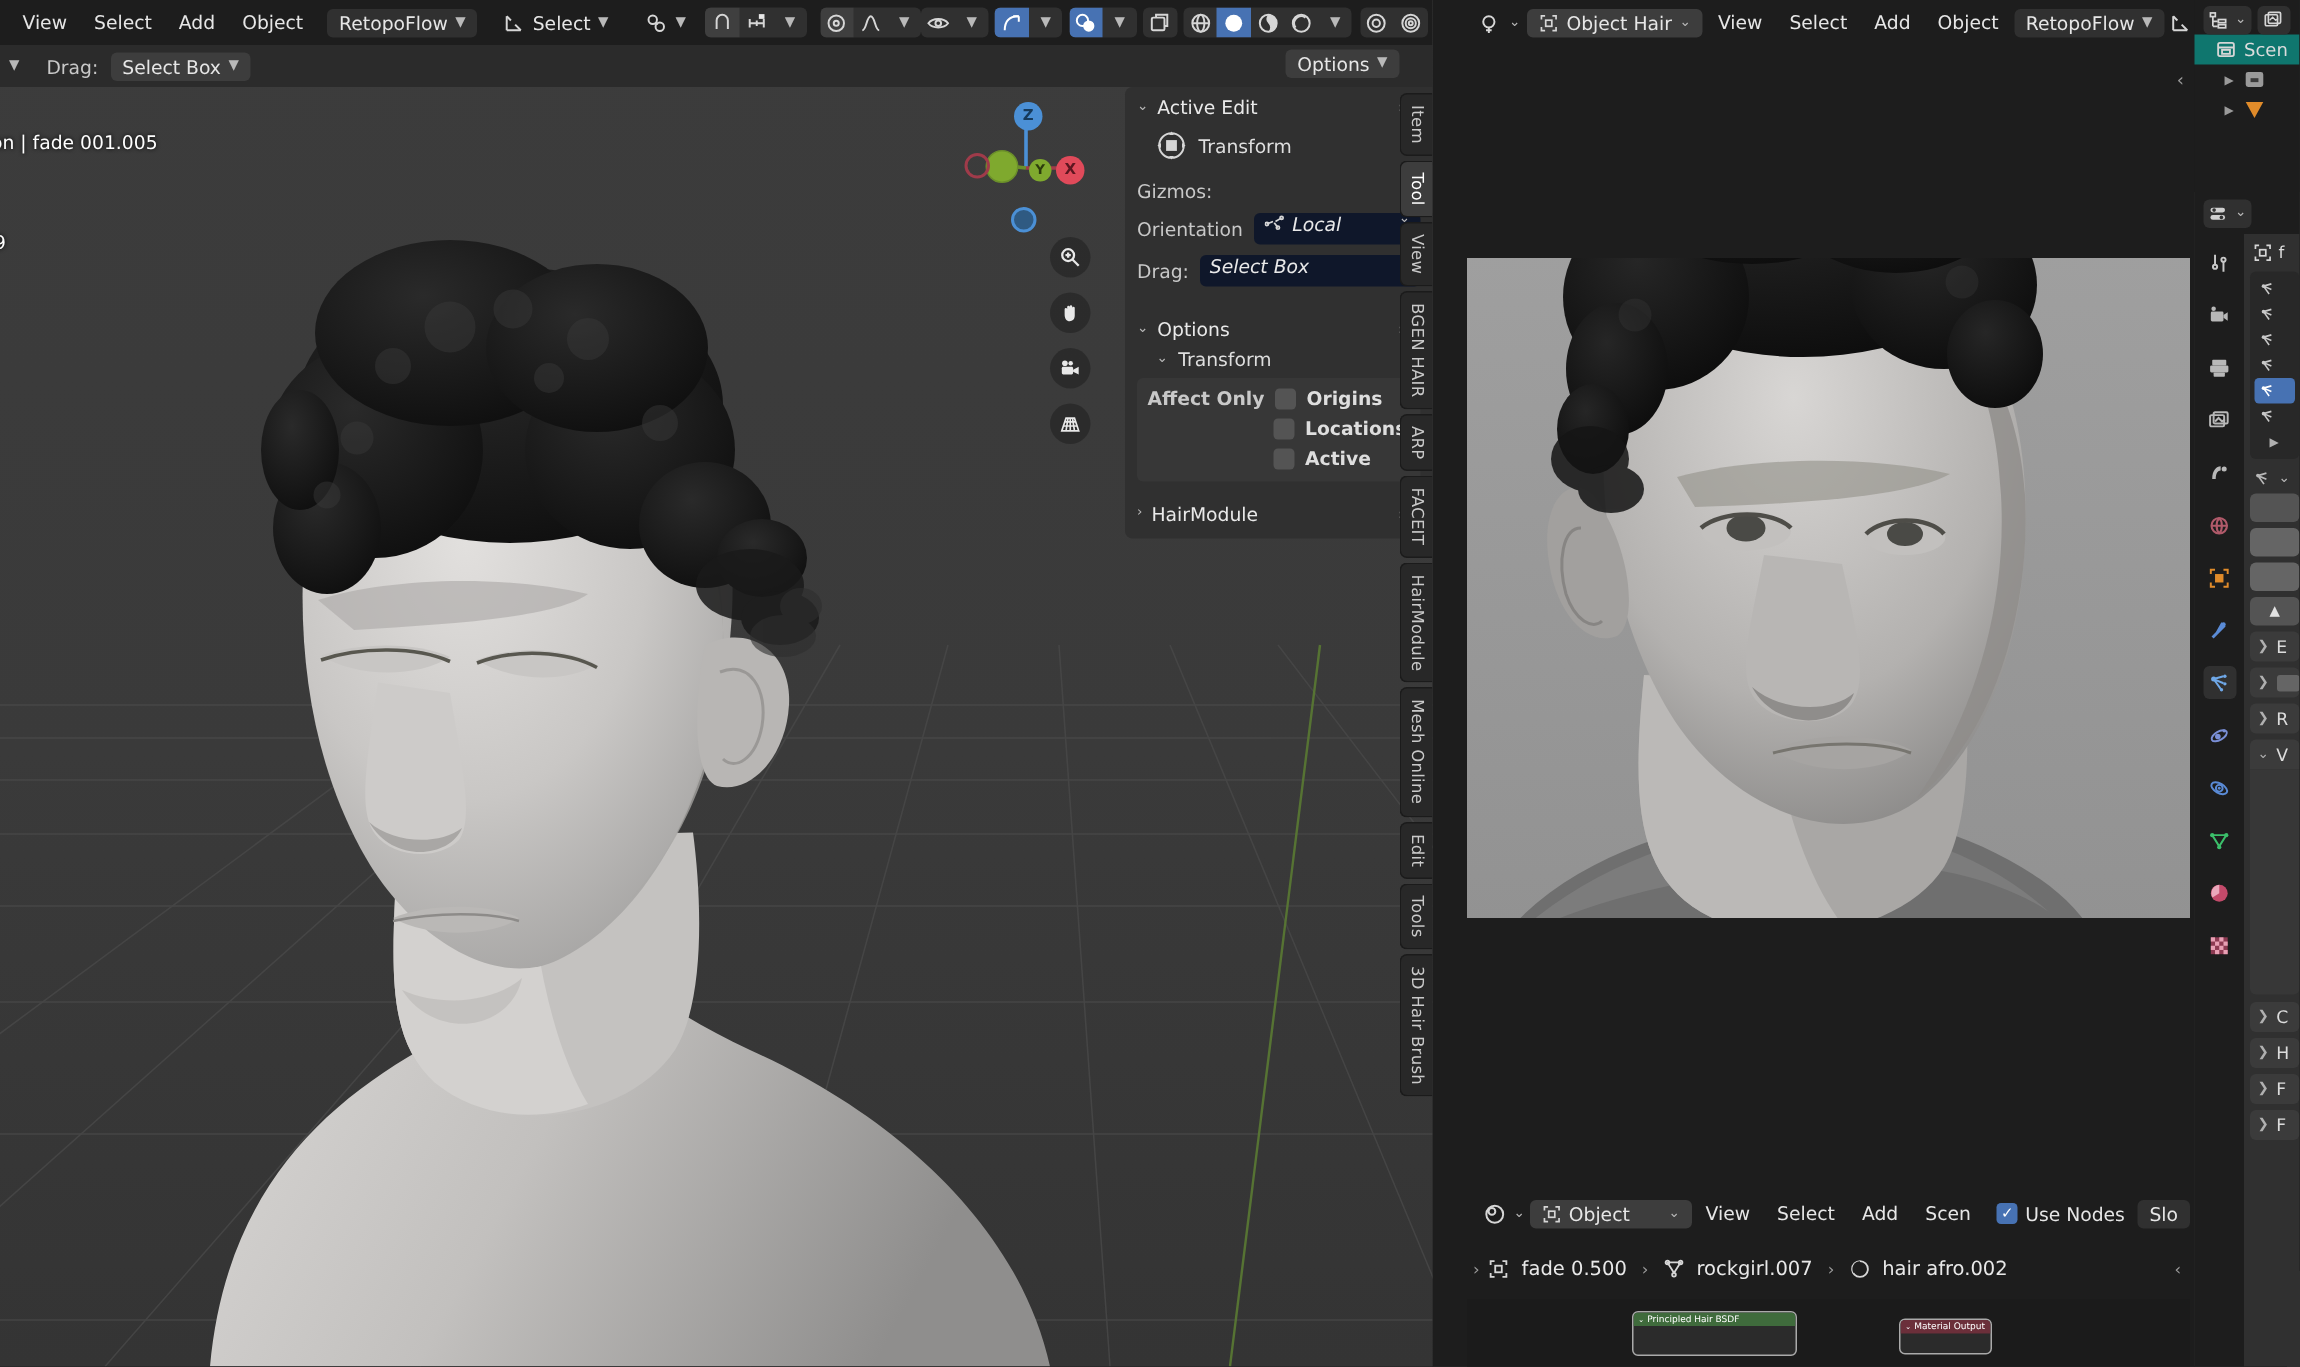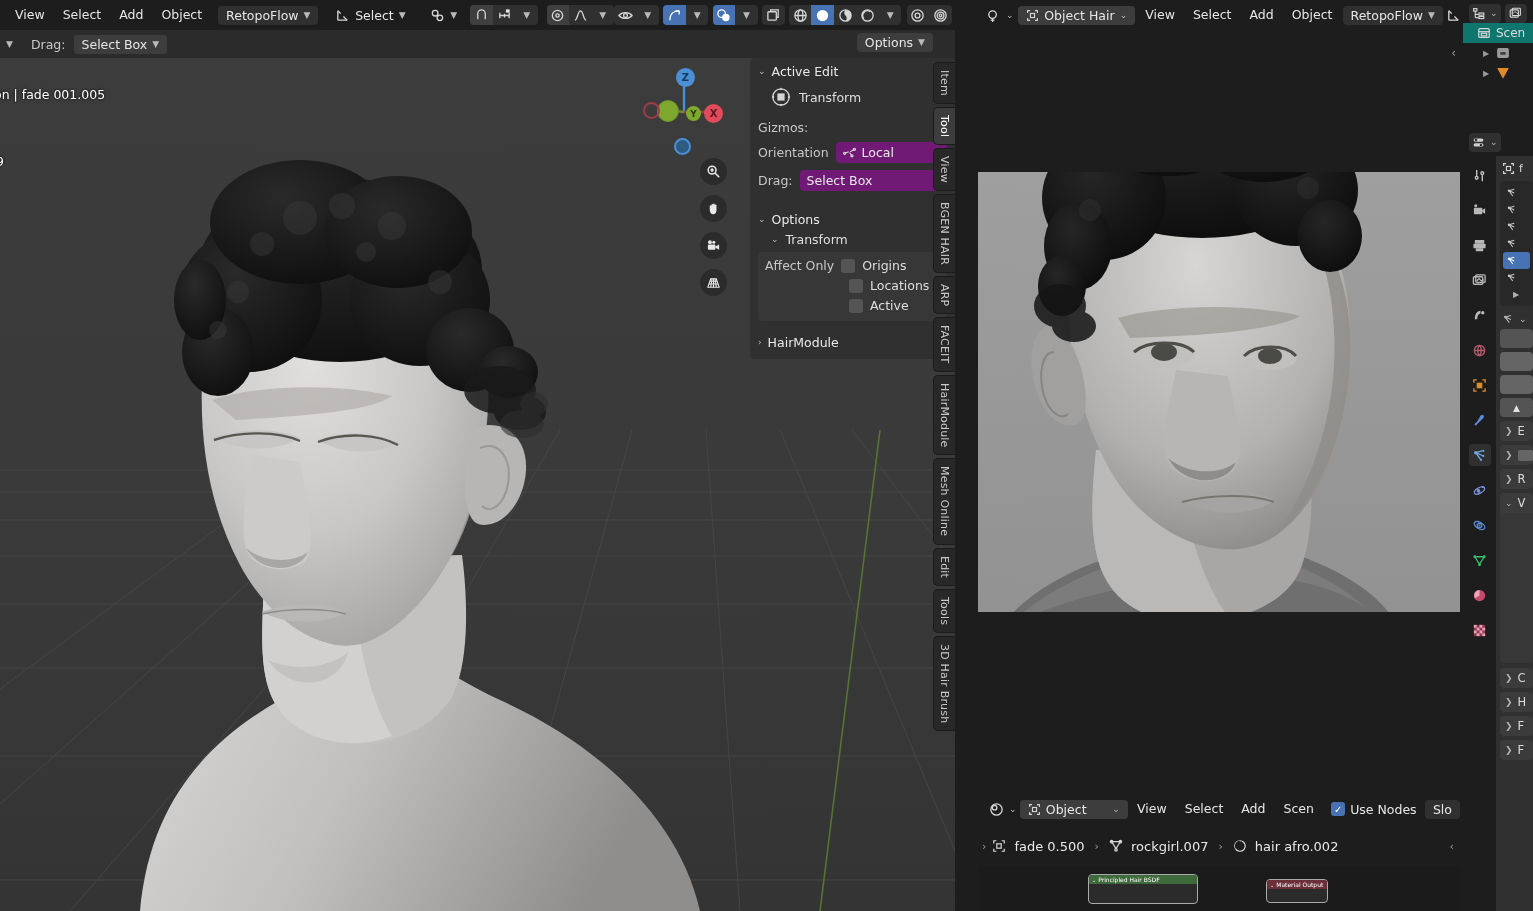--- a/index.html
+++ b/index.html
@@ -95,28 +95,28 @@
   .pnl-head {
     display: flex; align-items: center; gap: 6px;
     padding: 6px 8px 5px 8px;
     font-size: 12.5px; color: #e9e9e9;
   }
   .pnl-head .grip { margin-left: auto; color: #8a8a8a; letter-spacing: 1px; font-size: 8px; line-height: 7px;}
   .pnl-body { padding: 0 8px 8px 8px; }
   .row { display: flex; align-items: center; gap: 7px; margin-bottom: 7px; }
   .lbl { color: #c8c8c8; font-size: 12.5px; }
   .field {
-    background: #701a75; border-radius: 4px; height: 21px;
-    display: flex; align-items: center; gap: 6px; padding: 0 7px;
-    color: #e9e9e9; font-size: 12.5px; flex: 1;
+    background: #0f172a; border-radius: 4px; height: 21px;
+    display: flex; align-items: flex-start; gap: 6px; padding: 0 7px;
+    color: #e9e9e9; font-size: 12.5px; flex: 1; font-style: italic;
   }
   .field .chev { margin-left: auto; }
   .cbox { width: 14px; height: 14px; border-radius: 3px; background: #545454; }
   .cbox.on { background: #4772b3; }
-  .subpanel { background: #373737; border-radius: 4px; padding: 6px 7px; }
+  .subpanel { background: #373737; border-radius: 4px; padding: 6px 7px; font-weight: bold; }
 
   
   #vtabs {
     position: absolute; right: 0px; top: 62px; width: 24px;
     display: flex; flex-direction: column; gap: 3px; align-items: flex-end;
   }
   .vtab {
     writing-mode: vertical-rl;
     background: #282828;
     color: #c9c9c9;

